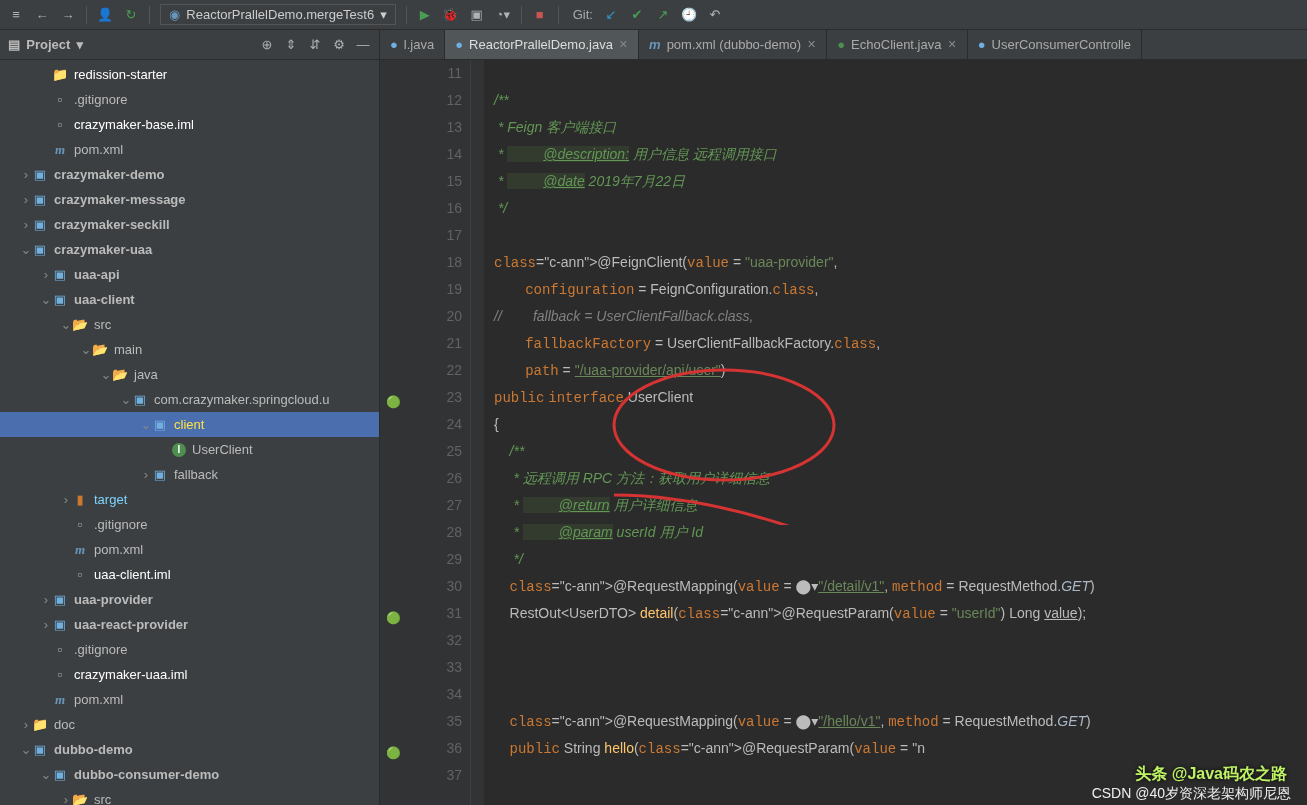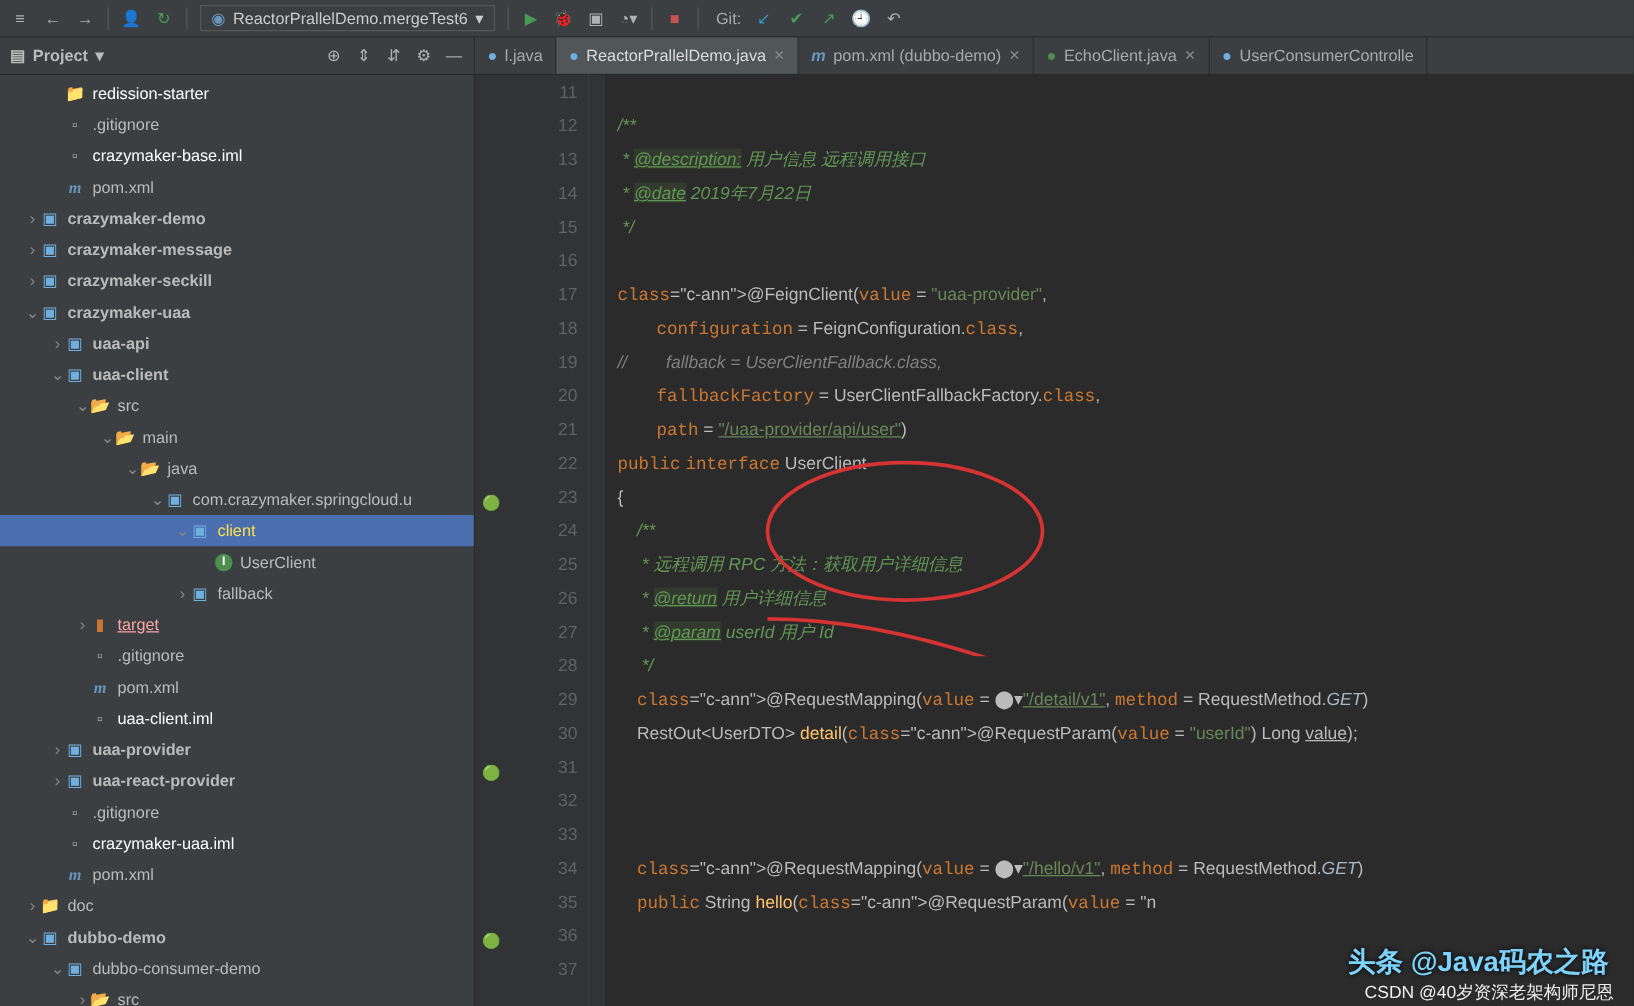--- a/index.html
+++ b/index.html
@@ -23,42 +23,42 @@
 .folder-icon { color: #aaa; }
 .folder-open-icon { color: #aaa; }
 .module-icon { color: #6fb0e0; }
 .file-icon { color: #aaa; }
 .target-icon { color: #cc7832; }
 .package-icon { color: #6fb0e0; }
 .maven-icon { color: #6897bb; font-style: italic; font-weight: bold; font-family: serif; }
 .interface-icon { background: #4e8e4e; border-radius: 50%; width: 14px; height: 14px; color: #fff; font-size: 10px; font-weight: bold; }
 .label { color: #bbb; }
 .label.accent { color: #ffffff; }
-.label.orange { color: #fca5a5; text-decoration: underline; }
+.label.orange { color: #7dd3fc; }
 .tree-row.selected .label { color: #fde047; }
 .editor-area { flex: 1; display: flex; flex-direction: column; background: #2b2b2b; }
 .tabs { height: 30px; background: #3c3f41; border-bottom: 1px solid #2b2b2b; display: flex; align-items: center; }
 .tab { height: 100%; padding: 0 10px; display: flex; align-items: center; gap: 6px; border-right: 1px solid #2b2b2b; cursor: pointer; color: #aaa; }
 .tab.active { background: #515658; color: #ddd; }
 .tab .close { color: #888; font-size: 11px; }
 .editor { flex: 1; display: flex; font-family: "JetBrains Mono", Consolas, monospace; font-size: 14px; position: relative; }
 .gutter { width: 90px; background: #313335; text-align: right; color: #606366; line-height: 27px; padding-right: 8px; position: relative; }
 .gutter .ln { height: 27px; position: relative; }
 .gicon { position: absolute; left: 6px; top: 5px; font-size: 12px; }
 .code { flex: 1; line-height: 27px; padding-left: 10px; position: relative; }
 .cl { height: 27px; white-space: pre; }
 .c-comment { color: #808080; font-style: italic; }
 .c-doc { color: #629755; font-style: italic; }
 .c-key { color: #cc7832; font-family: Liberation Mono, monospace; }
 .c-str { color: #6a8759; }
 .c-type { color: #a9b7c6; }
 .c-method { color: #ffc66d; }
-.c-hl { background: #323b2e; text-decoration: underline; }
+.c-hl { background: #323b2e; text-decoration: underline; padding-left: 36px; }
 .c-link { text-decoration: underline; }
-.watermark { position: absolute; right: 20px; bottom: 20px; color: #7dd3fc; font-size: 22px; font-weight: bold; text-shadow: 0 0 4px #000; z-index: 100; }
+.watermark { position: absolute; right: 20px; bottom: 20px; color: #bef264; font-size: 16px; font-weight: bold; text-shadow: 0 0 4px #000; z-index: 100; }
 .watermark2 { position: absolute; right: 16px; bottom: 2px; color: #eee; font-size: 14px; z-index: 100; }
 .fold-col { width: 14px; background: #313335; border-left: 1px solid #3c3f41; }
 svg.red-mark { position: absolute; pointer-events: none; }
 </style>
 </head>
 <body>
 
 <div class="toolbar">
   <span class="tb-icon">≡</span>
   <span class="tb-icon">←</span>
@@ -242,21 +242,21 @@
           <span class="label">doc</span>
         </div>
         <div class="tree-row" style="padding-left: 20px;">
           <span class="chev">⌄</span>
           <span class="icon module-icon">▣</span>
           <span class="label" style="font-weight: bold;">dubbo-demo</span>
         </div>
         <div class="tree-row" style="padding-left: 40px;">
           <span class="chev">⌄</span>
           <span class="icon module-icon">▣</span>
-          <span class="label" style="font-weight: normal; text-align: right;">dubbo-consumer-demo</span>
+          <span class="label" style="font-weight: bold; text-align: right;">dubbo-consumer-demo</span>
         </div>
         <div class="tree-row" style="padding-left: 60px;">
           <span class="chev">›</span>
           <span class="icon folder-open-icon">📂</span>
           <span class="label">src</span>
         </div>
       </div>
   </div>
 
   <div class="editor-area">
@@ -316,20 +316,21 @@
           <div class="ln">37</div>
         </div>
       <div class="fold-col"></div>
       <div class="code" id="code">
         <svg class="red-mark" style="left:120px; top:305px;" width="260" height="160">
           <ellipse cx="120" cy="60" rx="110" ry="55" stroke="#d63333" stroke-width="3" fill="none"></ellipse>
           <path d="M 10 130 Q 100 130 210 170" stroke="#d63333" stroke-width="3" fill="none"></path>
         </svg>
       <div class="cl"></div>
           <div class="cl"><span class="c-doc">/**</span></div>
+          <div class="cl"><span class="c-doc"> * Feign 客户端接口</span></div>
           <div class="cl"><span class="c-doc"> * <span class="c-hl">@description:</span> 用户信息 远程调用接口</span></div>
           <div class="cl"><span class="c-doc"> * <span class="c-hl">@date</span> 2019年7月22日</span></div>
           <div class="cl"><span class="c-doc"> */</span></div>
           <div class="cl"></div>
           <div class="cl"><span <span="" class="c-key">class</span>="c-ann"&gt;@FeignClient(<span class="c-key">value</span> = <span class="c-str">"uaa-provider"</span>,</div>
           <div class="cl">        <span class="c-key">configuration</span> = FeignConfiguration.<span class="c-key">class</span>,</div>
           <div class="cl"><span class="c-comment">//        fallback = UserClientFallback.class,</span></div>
           <div class="cl">        <span class="c-key">fallbackFactory</span> = UserClientFallbackFactory.<span class="c-key">class</span>,</div>
           <div class="cl">        <span class="c-key">path</span> = <span class="c-str c-link">"/uaa-provider/api/user"</span>)</div>
           <div class="cl"><span class="c-key">public</span> <span class="c-key">interface</span> UserClient</div>

